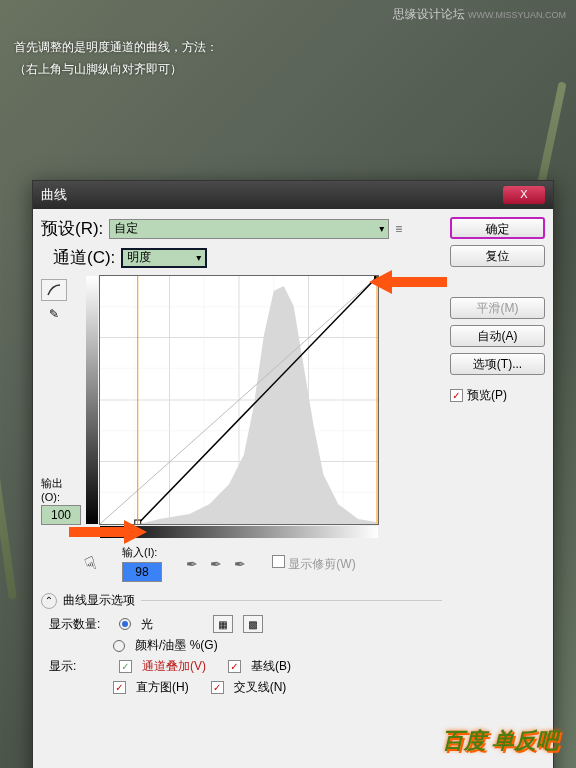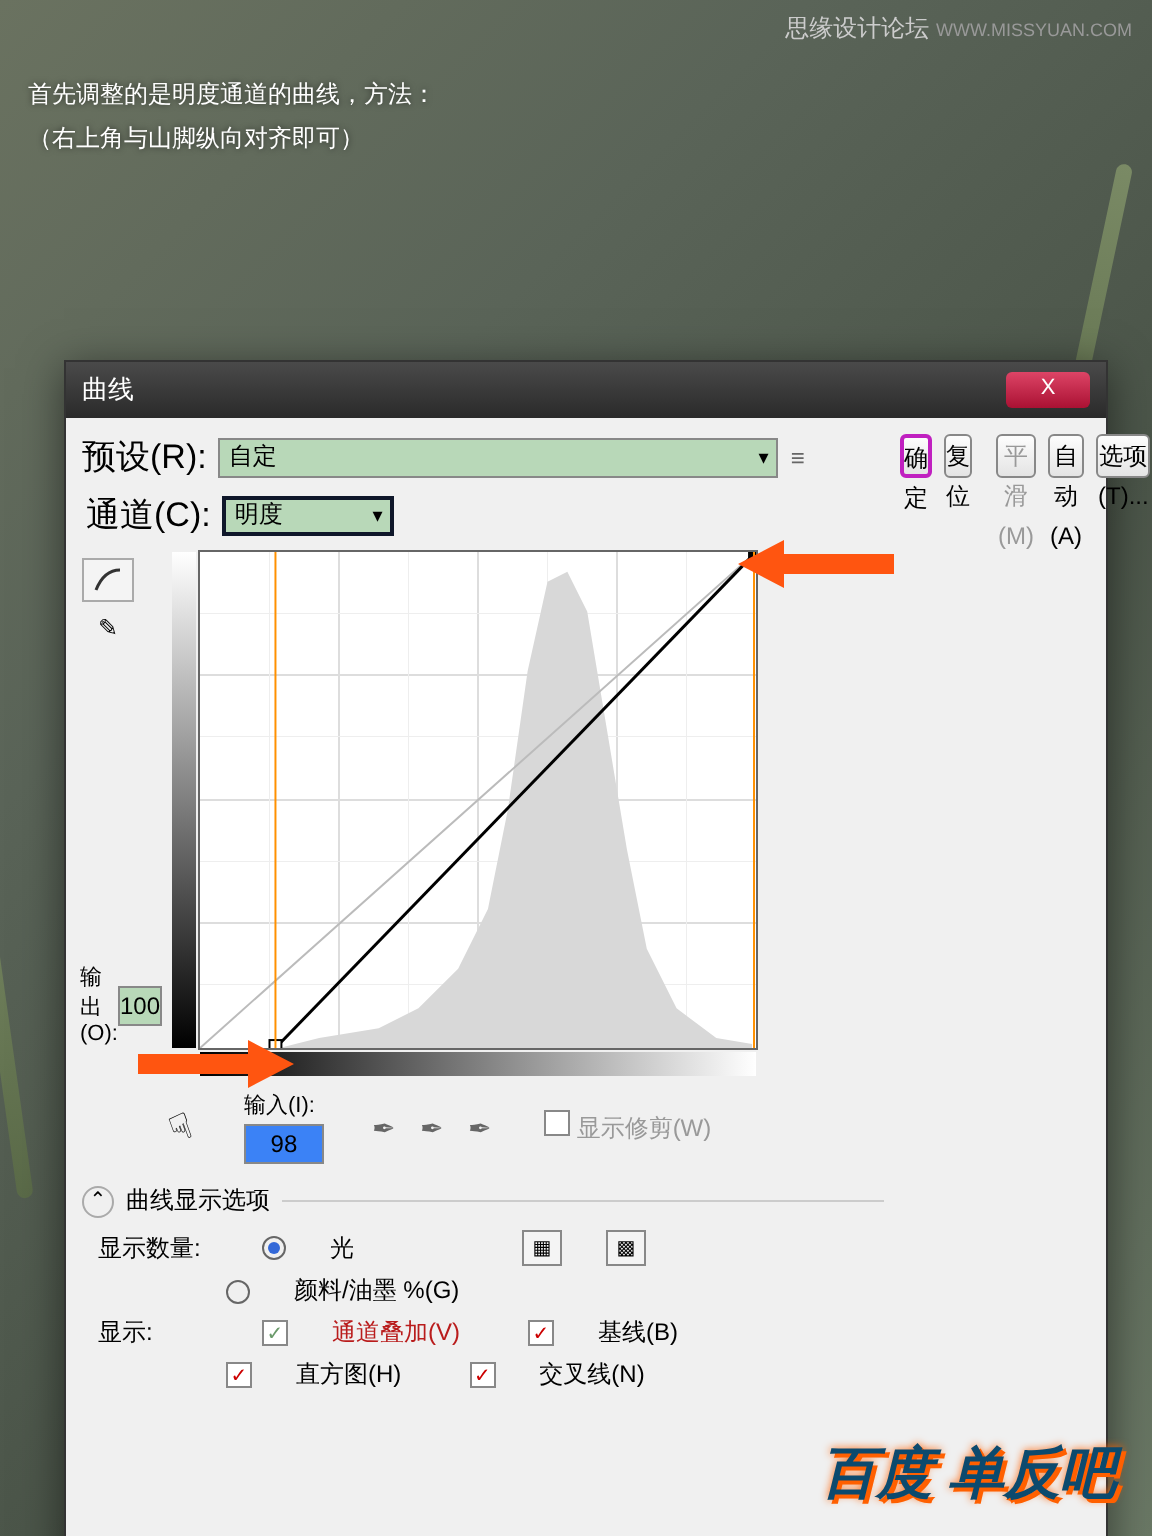--- a/index.html
+++ b/index.html
@@ -4,55 +4,55 @@
 <style>
 *{box-sizing:border-box;margin:0;padding:0;font-family:"Microsoft YaHei",SimSun,sans-serif;font-size:12px}
 body{width:576px;height:768px;background:linear-gradient(135deg,#6a7260 0%,#5a6458 30%,#4a5448 60%,#6a7865 100%);position:relative;overflow:hidden}
 .bg-stem{position:absolute;width:8px;height:200px;background:linear-gradient(#7a8a65,#5a6a48);border-radius:4px}
 .stem1{right:30px;top:80px;transform:rotate(12deg)}
 .stem2{left:-5px;top:400px;transform:rotate(-8deg)}
 .annotation{position:absolute;top:36px;left:14px;color:#fff;font-size:14px;line-height:22px;text-shadow:0 0 3px rgba(0,0,0,.6)}
 .annotation .red{color:#ff3020;text-decoration:underline}
 .watermark-top{position:absolute;top:6px;right:10px;color:#ccc;font-size:12px}
 .watermark-top .sub{font-size:9px;color:#999}
-.watermark-bottom{position:absolute;bottom:12px;right:18px;font-size:28px;font-weight:bold;font-style:italic;color:#0c4a6e;text-shadow:0 0 4px #ff6000,2px 2px 0 #ff6000}
+.watermark-bottom{position:absolute;bottom:12px;right:18px;font-size:22px;font-weight:bold;font-style:italic;color:#4d7c0f;text-shadow:0 0 4px #ff6000,2px 2px 0 #ff6000}
 .window{position:absolute;left:32px;top:180px;width:522px;height:660px;background:#f0f0f0;border:1px solid #333;box-shadow:0 4px 20px rgba(0,0,0,.5)}
 .titlebar{height:28px;background:linear-gradient(#4a4a4a,#2a2a2a);color:#fff;display:flex;align-items:center;padding:0 8px}
 .titlebar .title{flex:1;font-size:13px}
 .close-btn{width:42px;height:18px;background:linear-gradient(#d46,#a13);border-radius:3px;color:#fff;text-align:center;line-height:16px;font-size:11px;cursor:pointer}
 .dialog-body{display:flex;padding:8px;gap:8px}
 .left-col{flex:1}
-.right-col{width:95px;display:flex;flex-direction:row;gap:6px}
+.right-col{width:95px;display:flex;flex-direction:column;gap:6px}
 .row{display:flex;align-items:center;gap:6px;margin-bottom:6px}
 .label{font-size:17px}
 .dropdown{background:#b8d8b8;border:1px solid #888;height:20px;padding:0 4px;display:flex;align-items:center;position:relative}
 .dropdown::after{content:"▾";position:absolute;right:4px;font-size:10px}
 .preset-dd{width:280px}
 .channel-dd{width:86px;border:2px solid #0f172a}
 .btn{height:22px;border:1px solid #888;background:linear-gradient(#fdfdfd,#e4e4e4);border-radius:3px;text-align:center;line-height:20px;cursor:pointer}
 .btn.primary{border:2px solid #c020c0}
 .preview-row{display:flex;align-items:center;gap:4px;margin-top:6px}
 .checkbox{width:13px;height:13px;border:1px solid #888;background:#fff;display:inline-flex;align-items:center;justify-content:center;font-size:10px;color:#c00}
 .tool-icons{display:flex;flex-direction:column;gap:2px;width:28px;margin-top:4px}
 .tool-icon{width:26px;height:22px;border:1px solid #aaa;background:#f4f4f4;display:flex;align-items:center;justify-content:center}
 .curve-area{display:flex;gap:4px;margin-top:4px}
-.curve-left{display:flex;flex-direction:row;justify-content:flex-end;align-items:center;width:40px}
+.curve-left{display:flex;flex-direction:column;justify-content:flex-end;align-items:center;width:40px}
 .output-label{font-size:11px;margin-bottom:2px}
 .output-box{width:40px;height:20px;background:#b8d8b8;border:1px solid #888;text-align:center;line-height:18px}
 .curve-graph{position:relative;width:280px;height:250px;border:1px solid #666;background:#fff}
 .grad-v{position:absolute;left:-14px;top:0;width:12px;height:100%;background:linear-gradient(#fff,#000)}
 .grad-h{position:absolute;bottom:-14px;left:0;height:12px;width:100%;background:linear-gradient(90deg,#000,#fff)}
 .histogram{position:absolute;bottom:0;left:0;width:100%;height:100%}
 .input-row{display:flex;align-items:center;gap:6px;margin-top:20px;margin-left:44px}
 .input-box{width:40px;height:20px;background:#3b82f6;border:1px solid #888;text-align:center;line-height:18px}
 .eyedrop{width:18px;height:16px;display:inline-block;font-size:14px;color:#666}
 .arrow-orange{position:absolute}
 .section-hdr{display:flex;align-items:center;gap:6px;margin:10px 0 6px}
 .chevron{width:16px;height:16px;border:1px solid #aaa;border-radius:8px;text-align:center;line-height:13px;font-size:10px}
-.opt-row{display:flex;align-items:center;gap:22px;margin:4px 0 4px 8px}
+.opt-row{display:flex;align-items:center;gap:10px;margin:4px 0 4px 8px}
 .radio{width:12px;height:12px;border:1px solid #666;border-radius:50%;display:inline-flex;align-items:center;justify-content:center}
 .radio.checked::after{content:"";width:6px;height:6px;background:#3368d8;border-radius:50%}
 .grid-btn{width:20px;height:18px;border:1px solid #888;display:inline-flex;align-items:center;justify-content:center;font-size:10px;background:#f4f4f4}
 .cb-green{color:#6a9a6a}
 .hand-icon{font-size:18px;transform:rotate(-20deg);display:inline-block}
 </style>
 </head>
 <body>
 
 <div class="bg-stem stem1"></div>
@@ -74,21 +74,21 @@
   </div>
   <div class="dialog-body">
     <div class="left-col">
       <div class="row">
         <span class="label">预设(R):</span>
         <div class="dropdown preset-dd">
             <span>自定</span>
           </div>
         <span style="color:#666">≡</span>
       </div>
-      <div class="row" style="margin-left:2px">
+      <div class="row" style="margin-left:12px">
         <span class="label">通道(C):</span>
         <div class="dropdown channel-dd">
             <span>明度</span>
           </div>
       </div>
       <div class="curve-area">
         <div style="display:flex;flex-direction:column;gap:4px">
           <div class="tool-icons">
             <div class="tool-icon">
                 <svg width="16" height="14">

